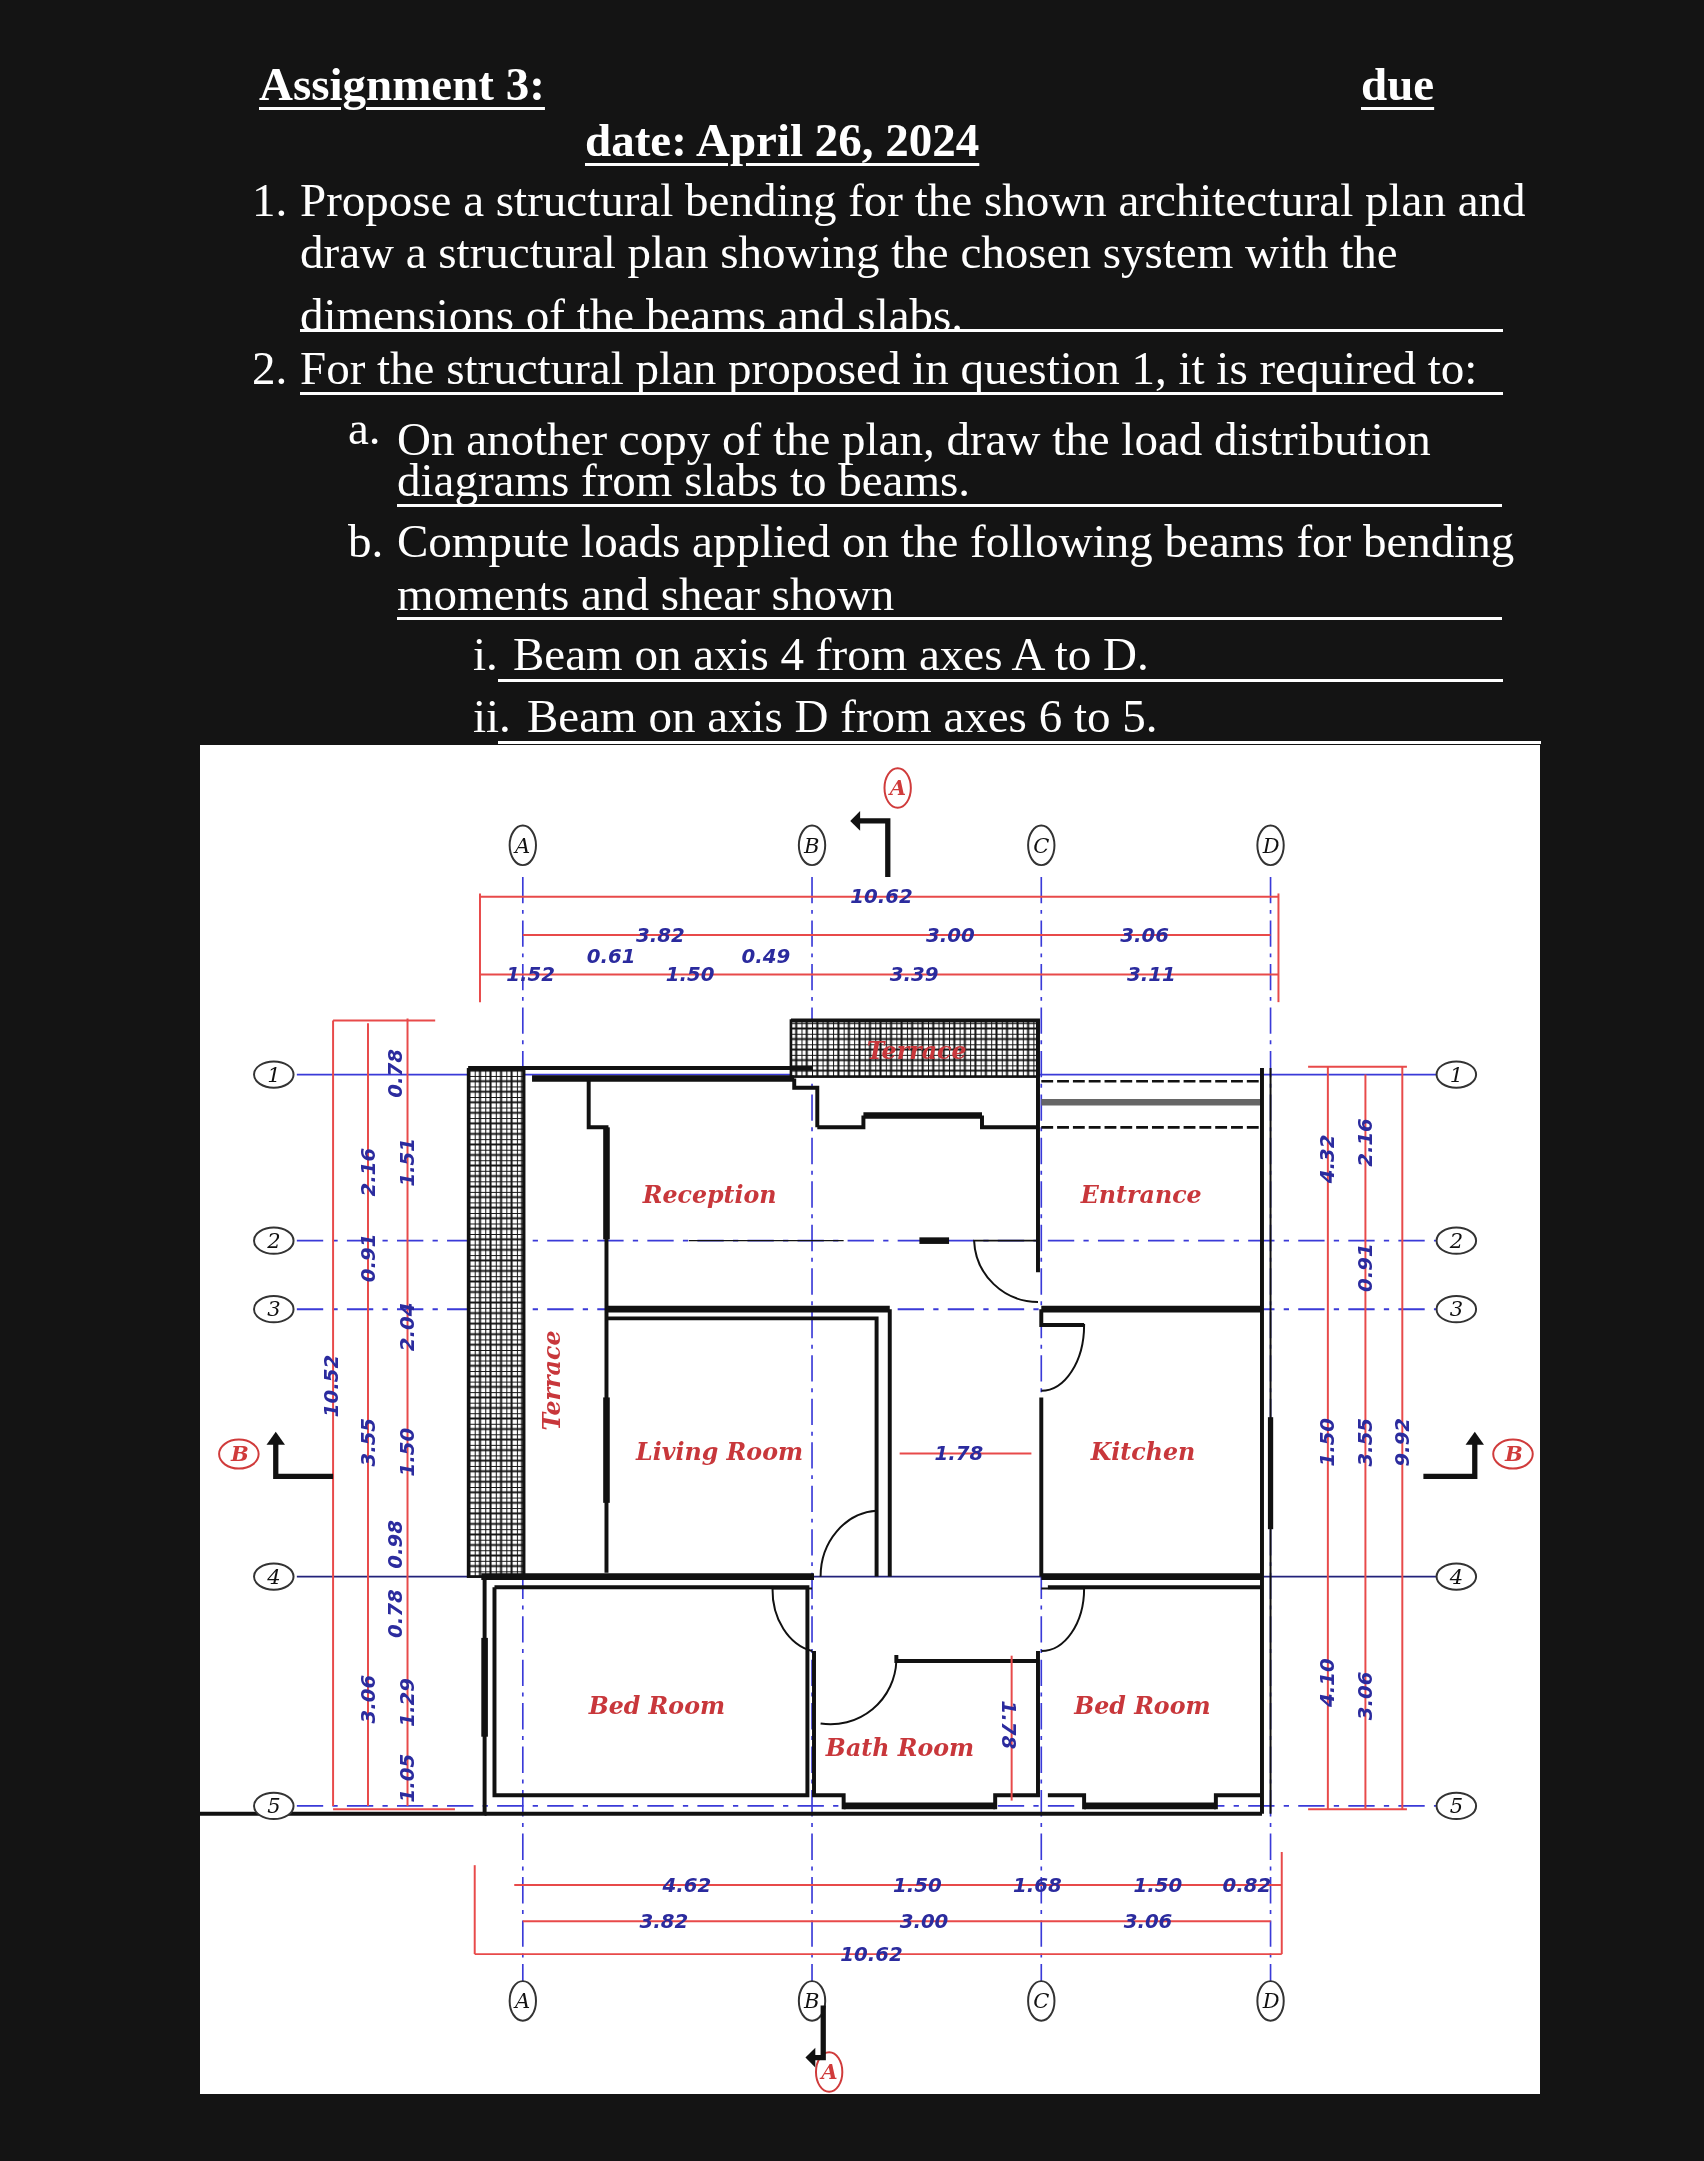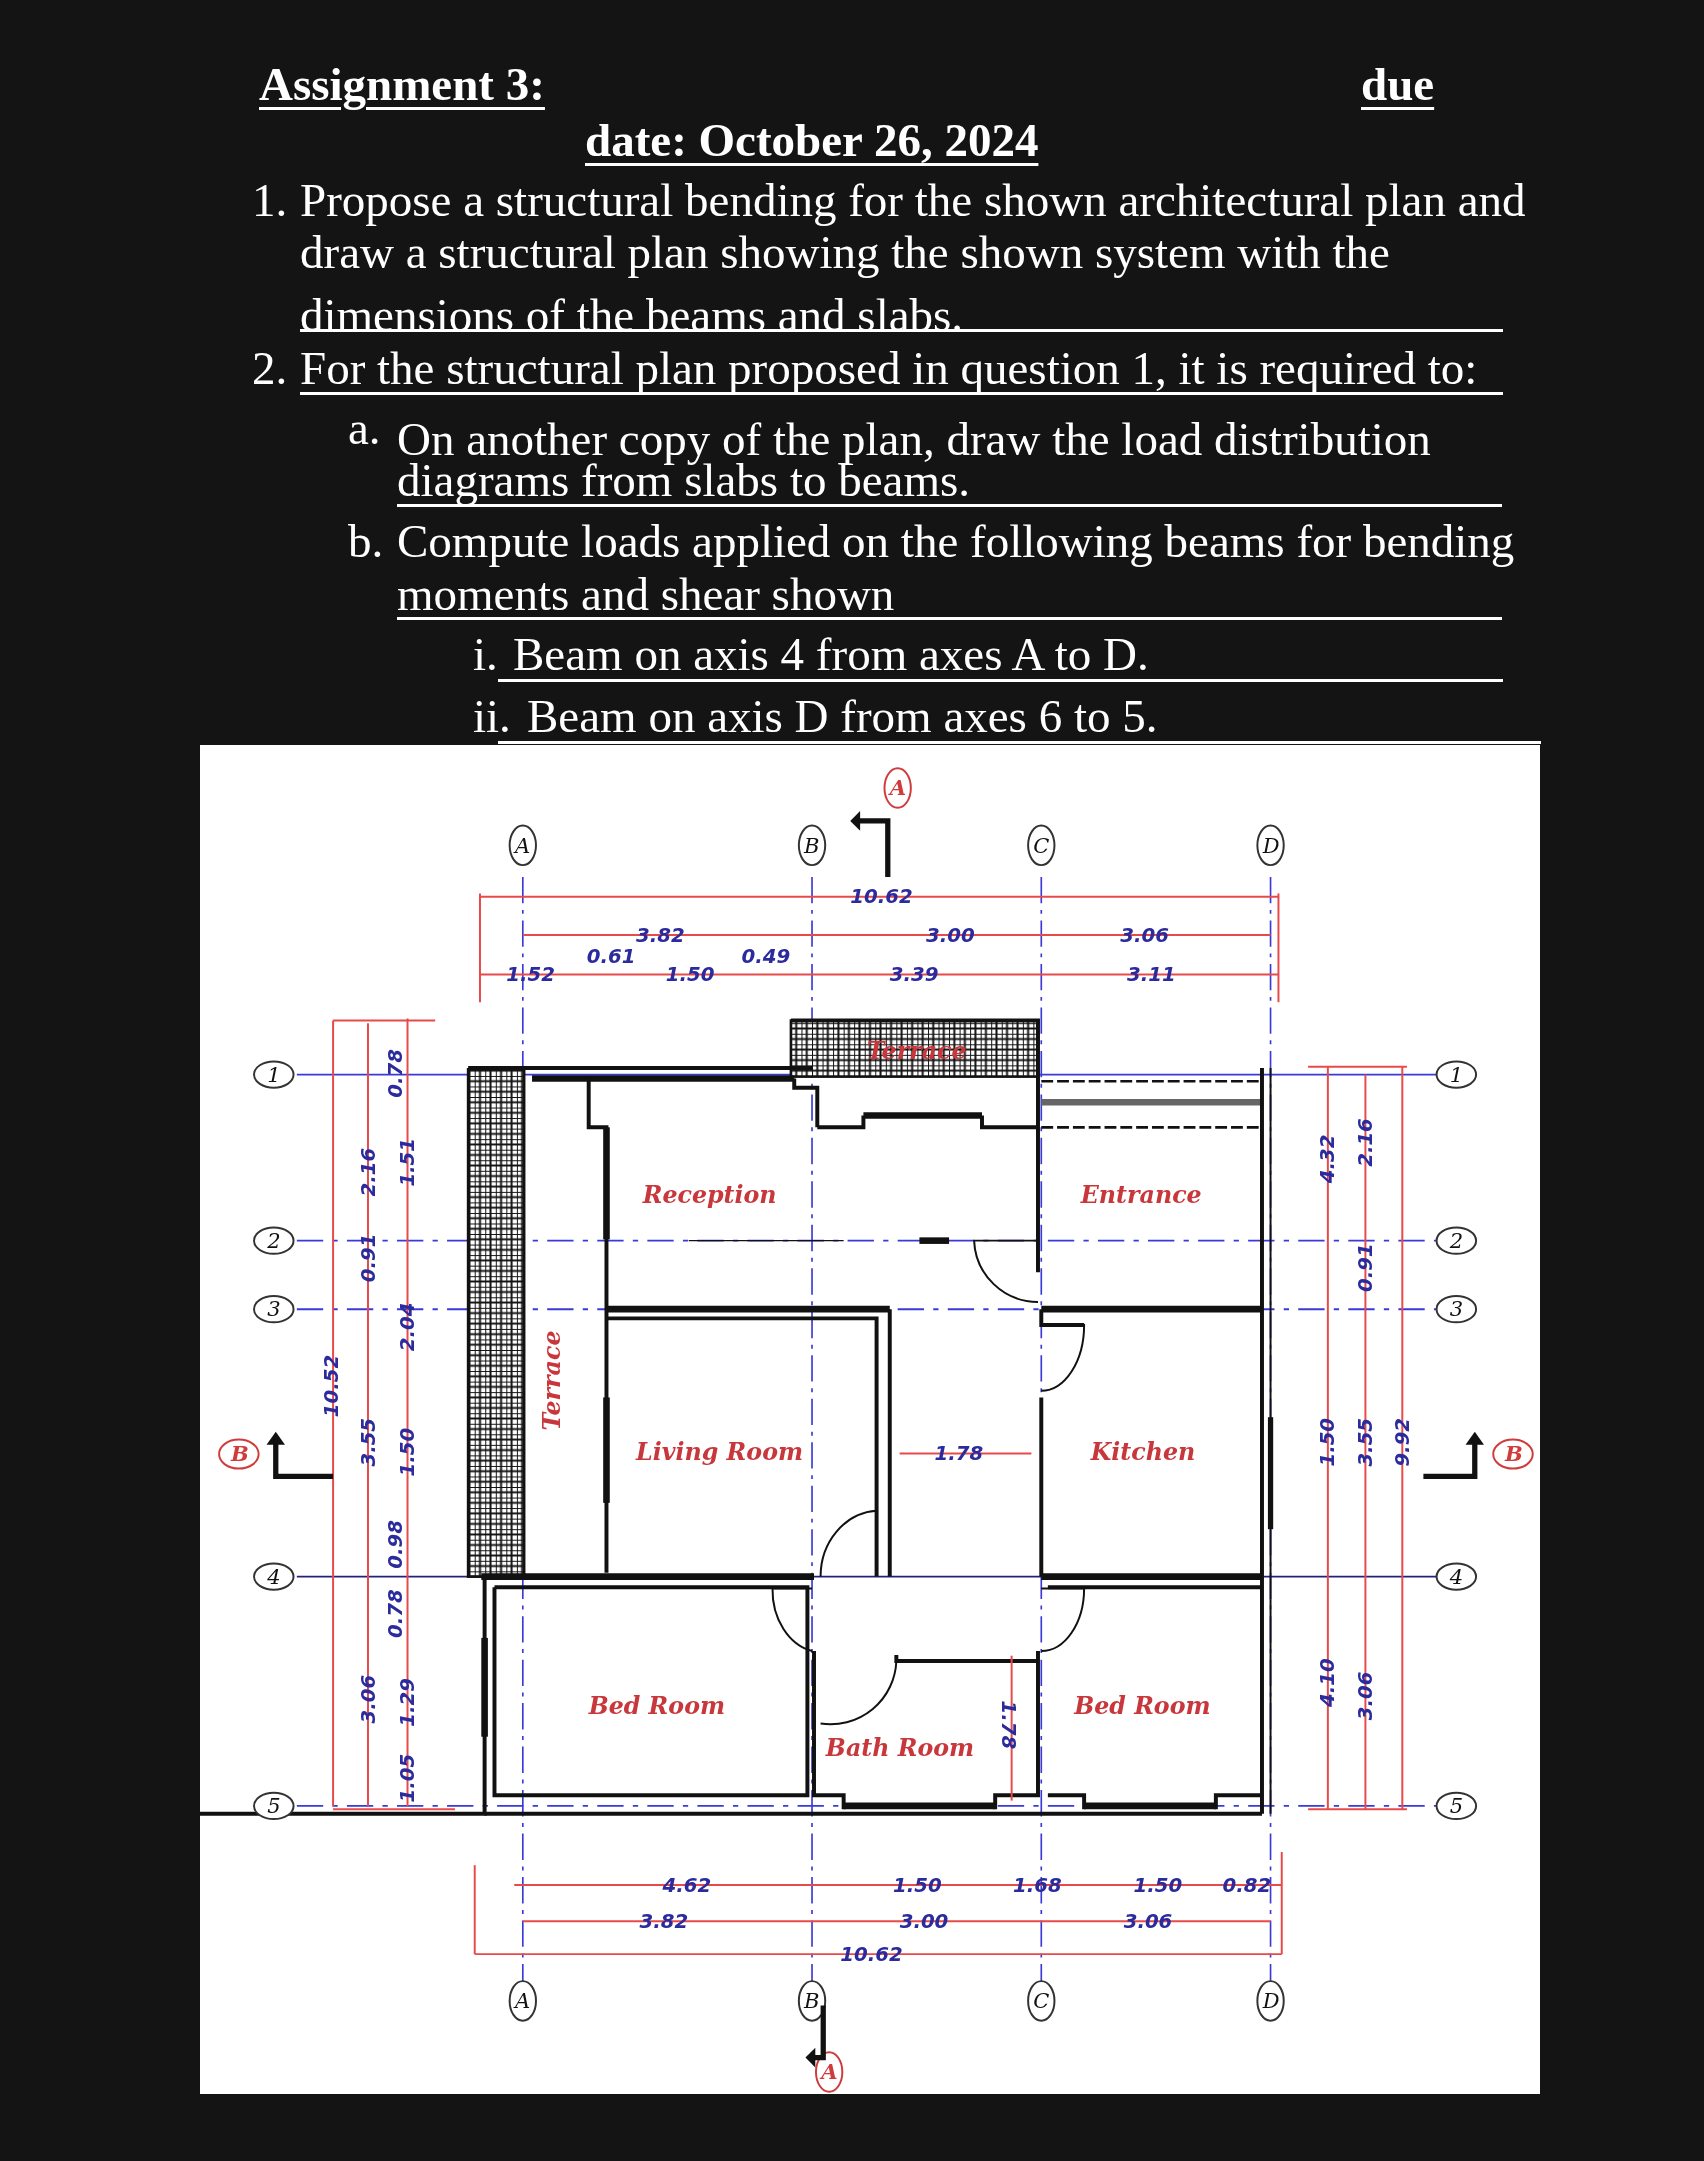--- a/index.html
+++ b/index.html
@@ -13,25 +13,25 @@
   .dim { font-family:"DejaVu Sans",sans-serif; font-weight:bold; font-style:italic; fill:#2b2b9e; font-size:30px; }
   .room { font-family:"DejaVu Serif",serif; font-weight:bold; font-style:italic; fill:#c8373b; font-size:36px; }
   .bub { font-family:"DejaVu Serif",serif; font-style:italic; font-size:32px; fill:#111; }
   .bubr { font-family:"DejaVu Serif",serif; font-style:italic; font-weight:bold; font-size:32px; fill:#d03b3b; }
 </style>
 </head>
 <body>
 
 <div class="t ul" style="left:259px;top:61px;">Assignment 3:</div>
 <div class="t ul" style="left:1361px;top:61px;">due</div>
-<div class="t ul" style="left:585px;top:117px;">date: October 26, 2024</div>
+<div class="t ul" style="left:585px;top:117px;">date: April 26, 2024</div>
 
 <div class="t" style="left:252px;top:177px;">1.</div>
 <div class="t" style="left:300px;top:177px;">Propose a structural bending for the shown architectural plan and</div>
-<div class="t" style="left:300px;top:229px;">draw a structural plan showing the shown system with the</div>
+<div class="t" style="left:300px;top:229px;">draw a structural plan showing the chosen system with the</div>
 <div class="t" style="left:300px;top:282px;margin-top:10px;">dimensions of the beams and slabs.</div>
 <div class="rule" style="left:300px;top:329px;width:1203px;"></div>
 
 <div class="t" style="left:252px;top:345px;">2.</div>
 <div class="t" style="left:300px;top:345px;">For the structural plan proposed in question 1, it is required to:</div>
 <div class="rule" style="left:300px;top:392px;width:1203px;"></div>
 
 <div class="t" style="left:348px;top:405px;">a.</div>
 <div class="t" style="left:397px;top:416px;">On another copy of the plan, draw the load distribution</div>
 <div class="t" style="left:397px;top:457px;">diagrams from slabs to beams.</div>

